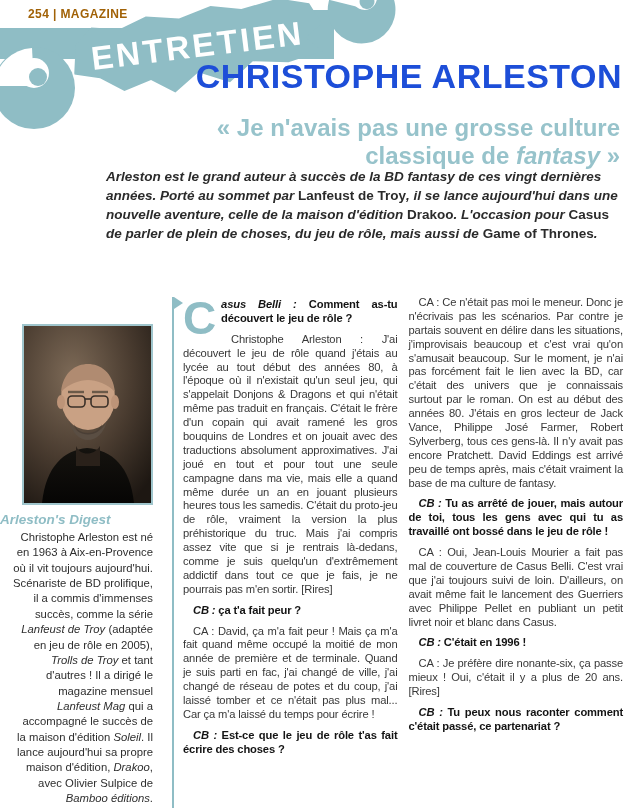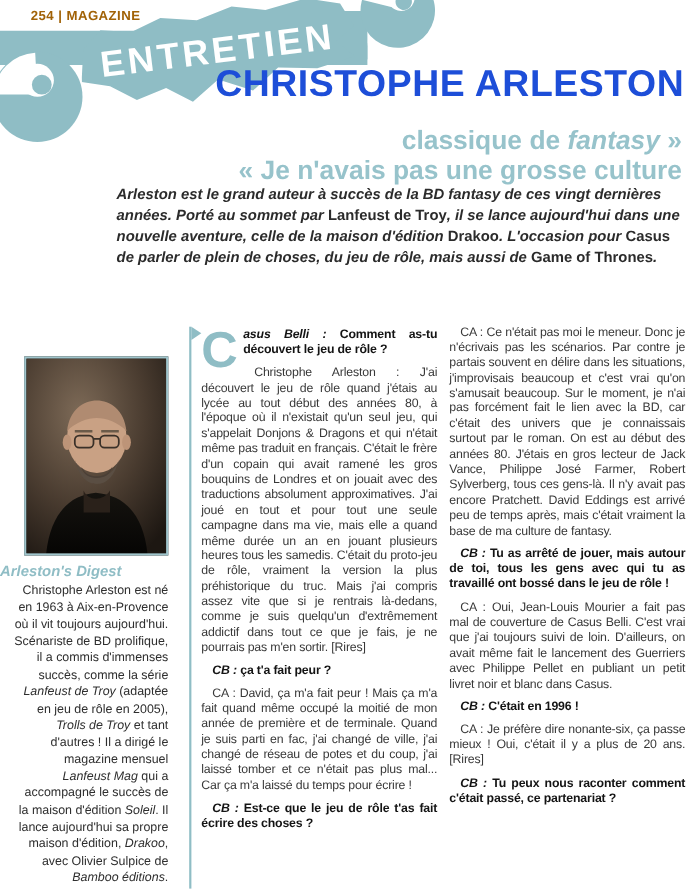--- a/index.html
+++ b/index.html
@@ -110,22 +110,22 @@
   <circle cx="50" cy="37" r="9" fill="#8fbdc5"></circle>
 </svg>
 
 <div class="splash">
   <span class="splash-text">ENTRETIEN</span>
 </div>
 
 <div class="title">CHRISTOPHE ARLESTON</div>
 
 <div class="quote">
+  <div>« Je n'avais pas une grosse culture</div>
   <div><span>classique de </span><span class="seg-i">fantasy</span><span> »</span></div>
-  <div>« Je n'avais pas une grosse culture</div>
 </div>
 
 <div class="intro"><span>Arleston est le grand auteur à succès de la BD fantasy de ces vingt dernières années. Porté au sommet par </span><span class="seg-u">Lanfeust de Troy</span><span>, il se lance aujourd'hui dans une nouvelle aventure, celle de la maison d'édition </span><span class="seg-u">Drakoo</span><span>. L'occasion pour </span><span class="seg-u">Casus</span><span> de parler de plein de choses, du jeu de rôle, mais aussi de </span><span class="seg-u">Game of Thrones</span><span>.</span></div>
 
 <div class="photo">
   <svg viewBox="0 0 127 177">
     <defs>
       <radialGradient id="bgGrad" cx="38%" cy="28%" r="85%">
         <stop offset="0%" stop-color="#7d6a57"></stop>
         <stop offset="55%" stop-color="#4a3c30"></stop>

